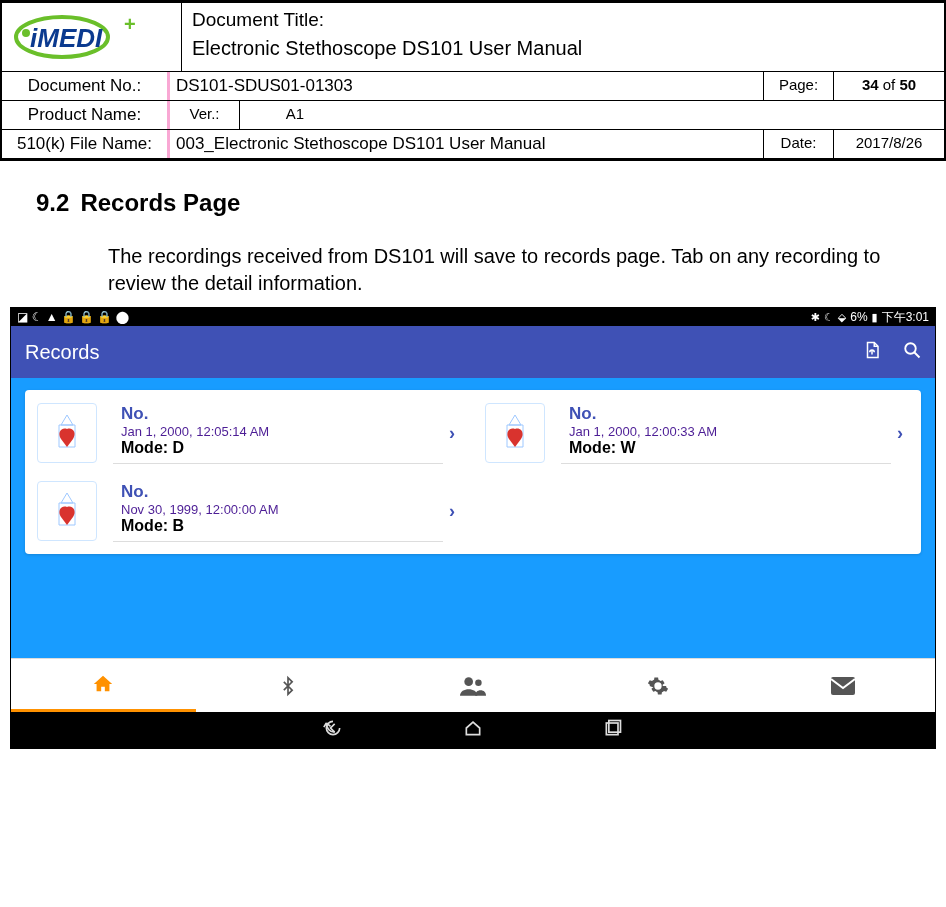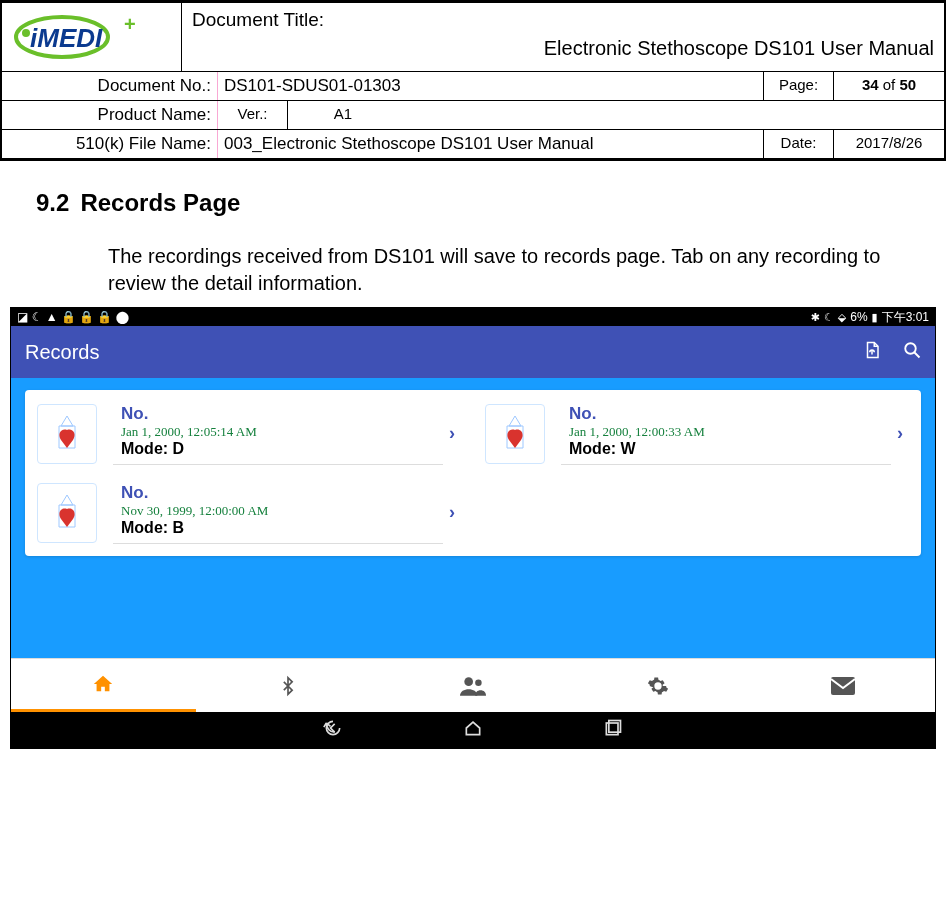--- a/index.html
+++ b/index.html
@@ -1,44 +1,44 @@
 <!DOCTYPE html>
 <html><head>
 <meta charset="utf-8">
 <style>
   * { box-sizing: border-box; margin: 0; padding: 0; }
   body { font-family: Arial, sans-serif; background: #fff; width: 946px; }
   .page { border: 2px solid #000; border-top: 3px solid #000; }
   .hdr { display: flex; border-bottom: 1px solid #000; }
   .logo-cell { width: 180px; display: flex; align-items: center; justify-content: center; border-right: 1px solid #000; padding: 6px; text-decoration: underline; }
   .title-cell { flex: 1; padding: 6px 10px; font-size: 19px; }
-  .title-main { text-align: right; margin-top: 6px; font-size: 20px; }
+  .title-main { text-align: left; margin-top: 6px; font-size: 20px; }
   .row { display: flex; border-bottom: 1px solid #000; font-size: 17px; }
-  .c1 { width: 216px; text-align: right; border-right: 1px solid #f9a8d4; padding: 4px 6px; }
+  .c1 { width: 168px; text-align: center; border-right: 3px solid #f9a8d4; padding: 4px 6px; }
   .c2 { flex: 1; border-right: 1px solid #000; padding: 4px 6px; }
   .c3 { width: 70px; text-align: center; border-right: 1px solid #000; padding: 4px 2px; font-size: 15px; }
   .c4 { width: 110px; text-align: center; padding: 4px 2px; font-size: 15px; }
   .content { padding: 28px 36px 10px 36px; }
   .sec-title { font-size: 24px; font-weight: bold; margin-bottom: 26px; }
   .sec-num { margin-right: 11px; }
   .body-text { font-size: 20px; line-height: 1.35; padding: 0 20px 0 72px; }
   .shot-wrap { padding: 0 10px 10px 10px; }
   .shot { border: 1px solid #000; background: #189cff; }
   .statusbar { background: #000; color: #fff; display: flex; justify-content: space-between; align-items: center; font-size: 12px; padding: 1px 6px; height: 18px; }
   .status-right { display:flex; gap:4px; align-items:center; }
   .status-ico { font-size: 11px; }
   .appbar { background: #3F51B5; color: #fff; display: flex; align-items: center; justify-content: space-between; padding: 8px 14px; height: 52px; }
   .appbar-title { font-size: 20px; }
   .appbar-ico { display: flex; gap: 22px; font-size: 18px; }
   .records-area { background: #189cff; padding: 12px 14px; min-height: 280px; }
   .records-card { background: #fff; border-radius: 4px; padding: 4px 0; display: flex; flex-wrap: wrap; box-shadow: 0 1px 3px rgba(0,0,0,0.15); }
   .rec { width: 50%; display: flex; align-items: center; padding: 8px 8px; }
   .rec-body { flex: 1; border-bottom: 1px solid #ddd; padding: 2px 0 6px 8px; margin-left: 16px; }
   .rec-no { color: #3F51B5; font-size: 17px; font-weight: bold; }
-  .rec-date { color: #15803d; font-size: 13px; font-family: Liberation Serif, serif; }
+  .rec-date { color: #4c1d95; font-size: 13px; }
   .rec-mode { font-weight: bold; font-size: 16px; }
   .rec-arrow { color: #3F51B5; font-size: 18px; font-weight: bold; padding: 0 10px 0 6px; }
   .thumb { width: 60px; height: 60px; border: 1px solid #cfe6ff; border-radius: 4px; display:flex; align-items:center; justify-content:center; margin-left:4px; }
   .tabbar { background: #fff; display: flex; height: 54px; border-top: 1px solid #ddd; }
   .tab { flex: 1; display: flex; align-items: center; justify-content: center; font-size: 20px; }
   .tab.active { border-bottom: 3px solid #ff9100; color: #ff9100; }
   .navbar { background: #000; color: #ddd; display: flex; justify-content: center; gap: 120px; align-items: center; height: 36px; font-size: 18px; }
   .logo-svg { width: 160px; height: 56px; }
   .bold { font-weight: bold; }
 </style>

